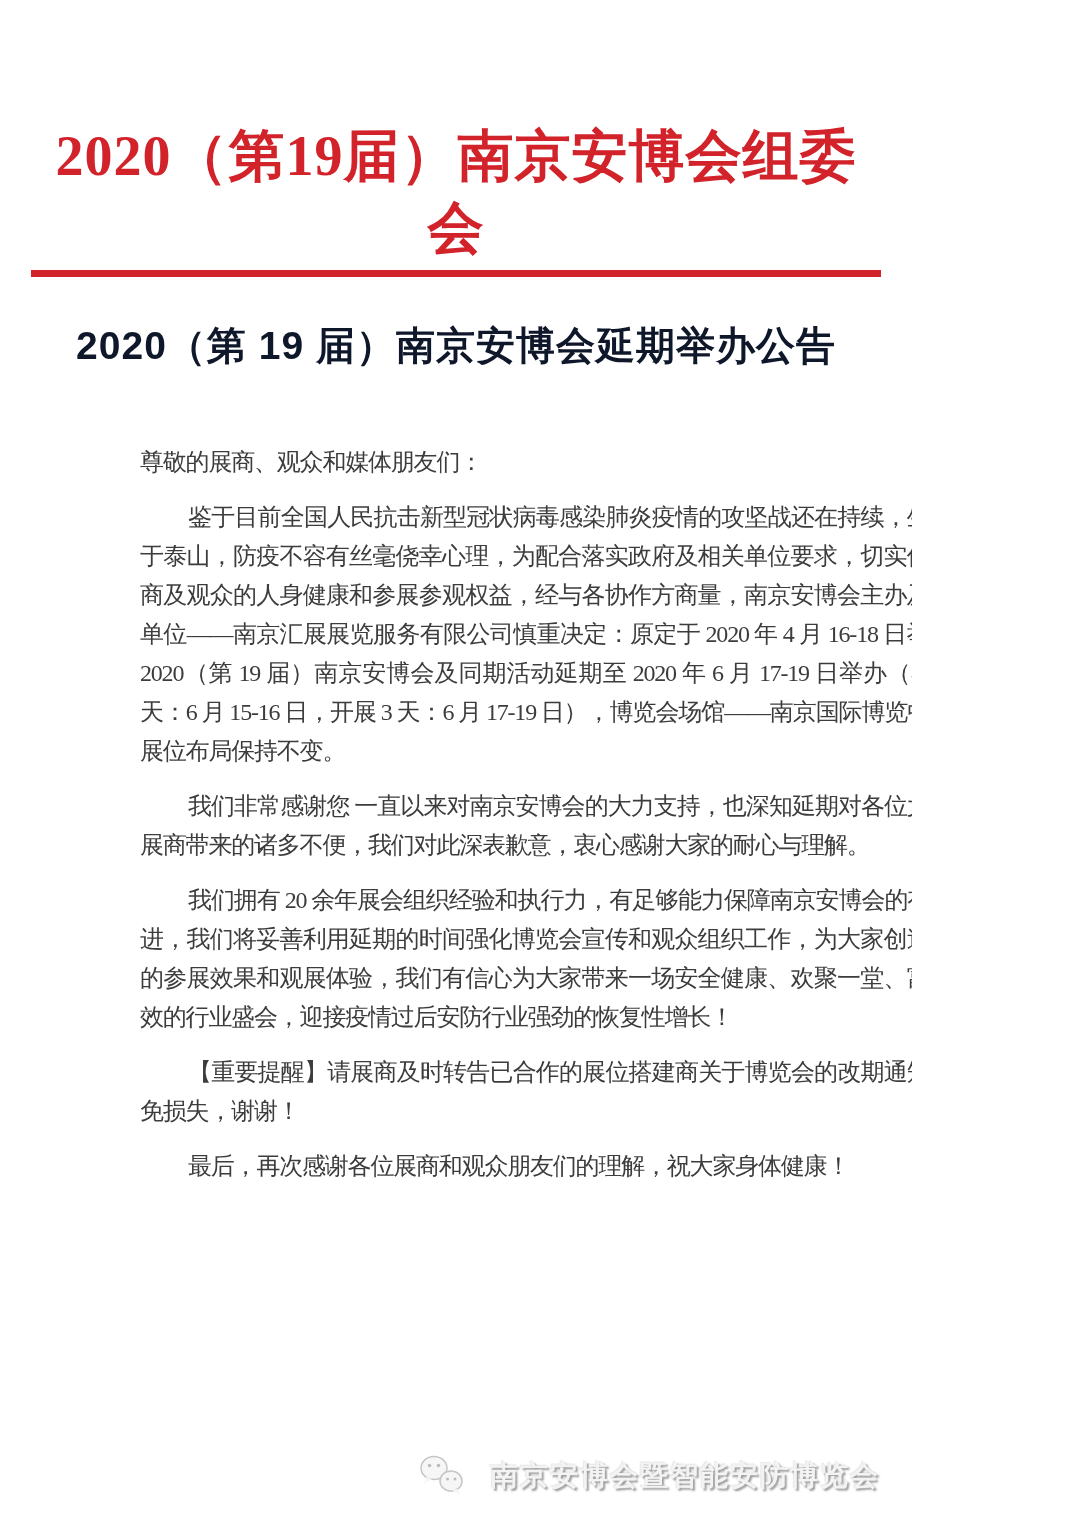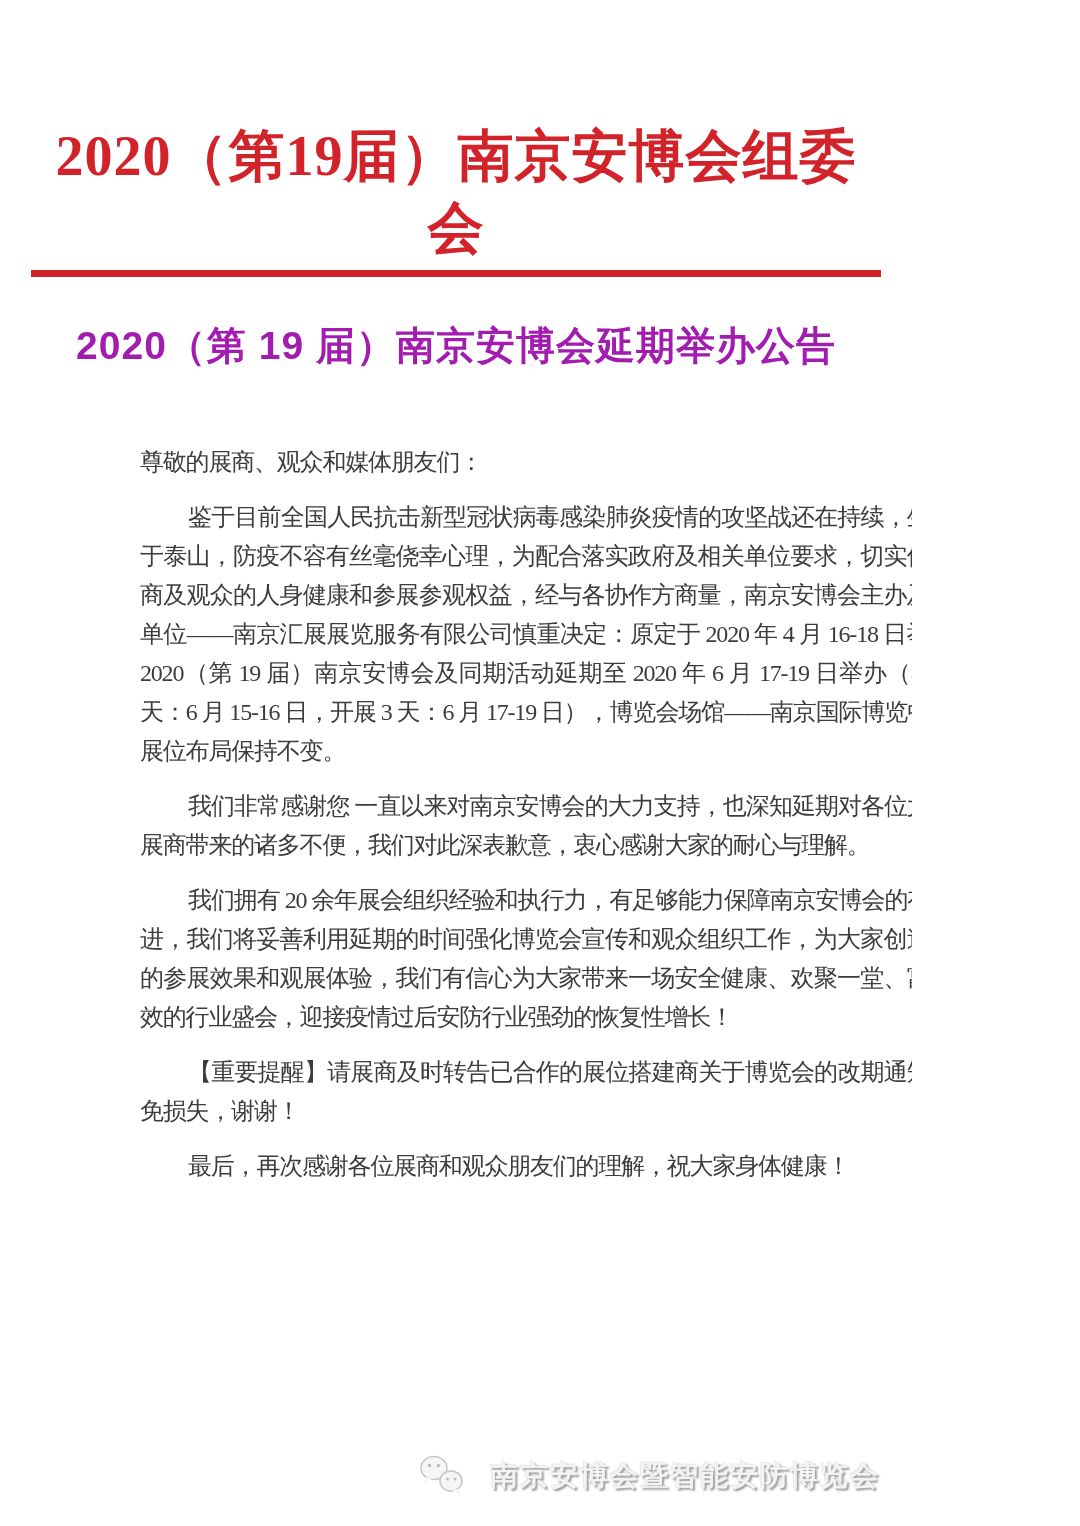--- a/index.html
+++ b/index.html
@@ -33,21 +33,21 @@
   }
   
   .doc-title{
     margin:42px 0 0;
     text-align:center;
     font-family:"Liberation Sans","DejaVu Sans",sans-serif;
     font-weight:bold;
     font-size:39px;
     line-height:54px;
     letter-spacing:1px;
-    color:#a21caf;
+    color:#0f172a;
   }
   
   .doc-body{
     width:836px;
     margin:70px 0 0 140px;
     color:var(--ink);
     font-size:24px;
     line-height:39px;
     letter-spacing:-1.2px;
     text-align:justify;

